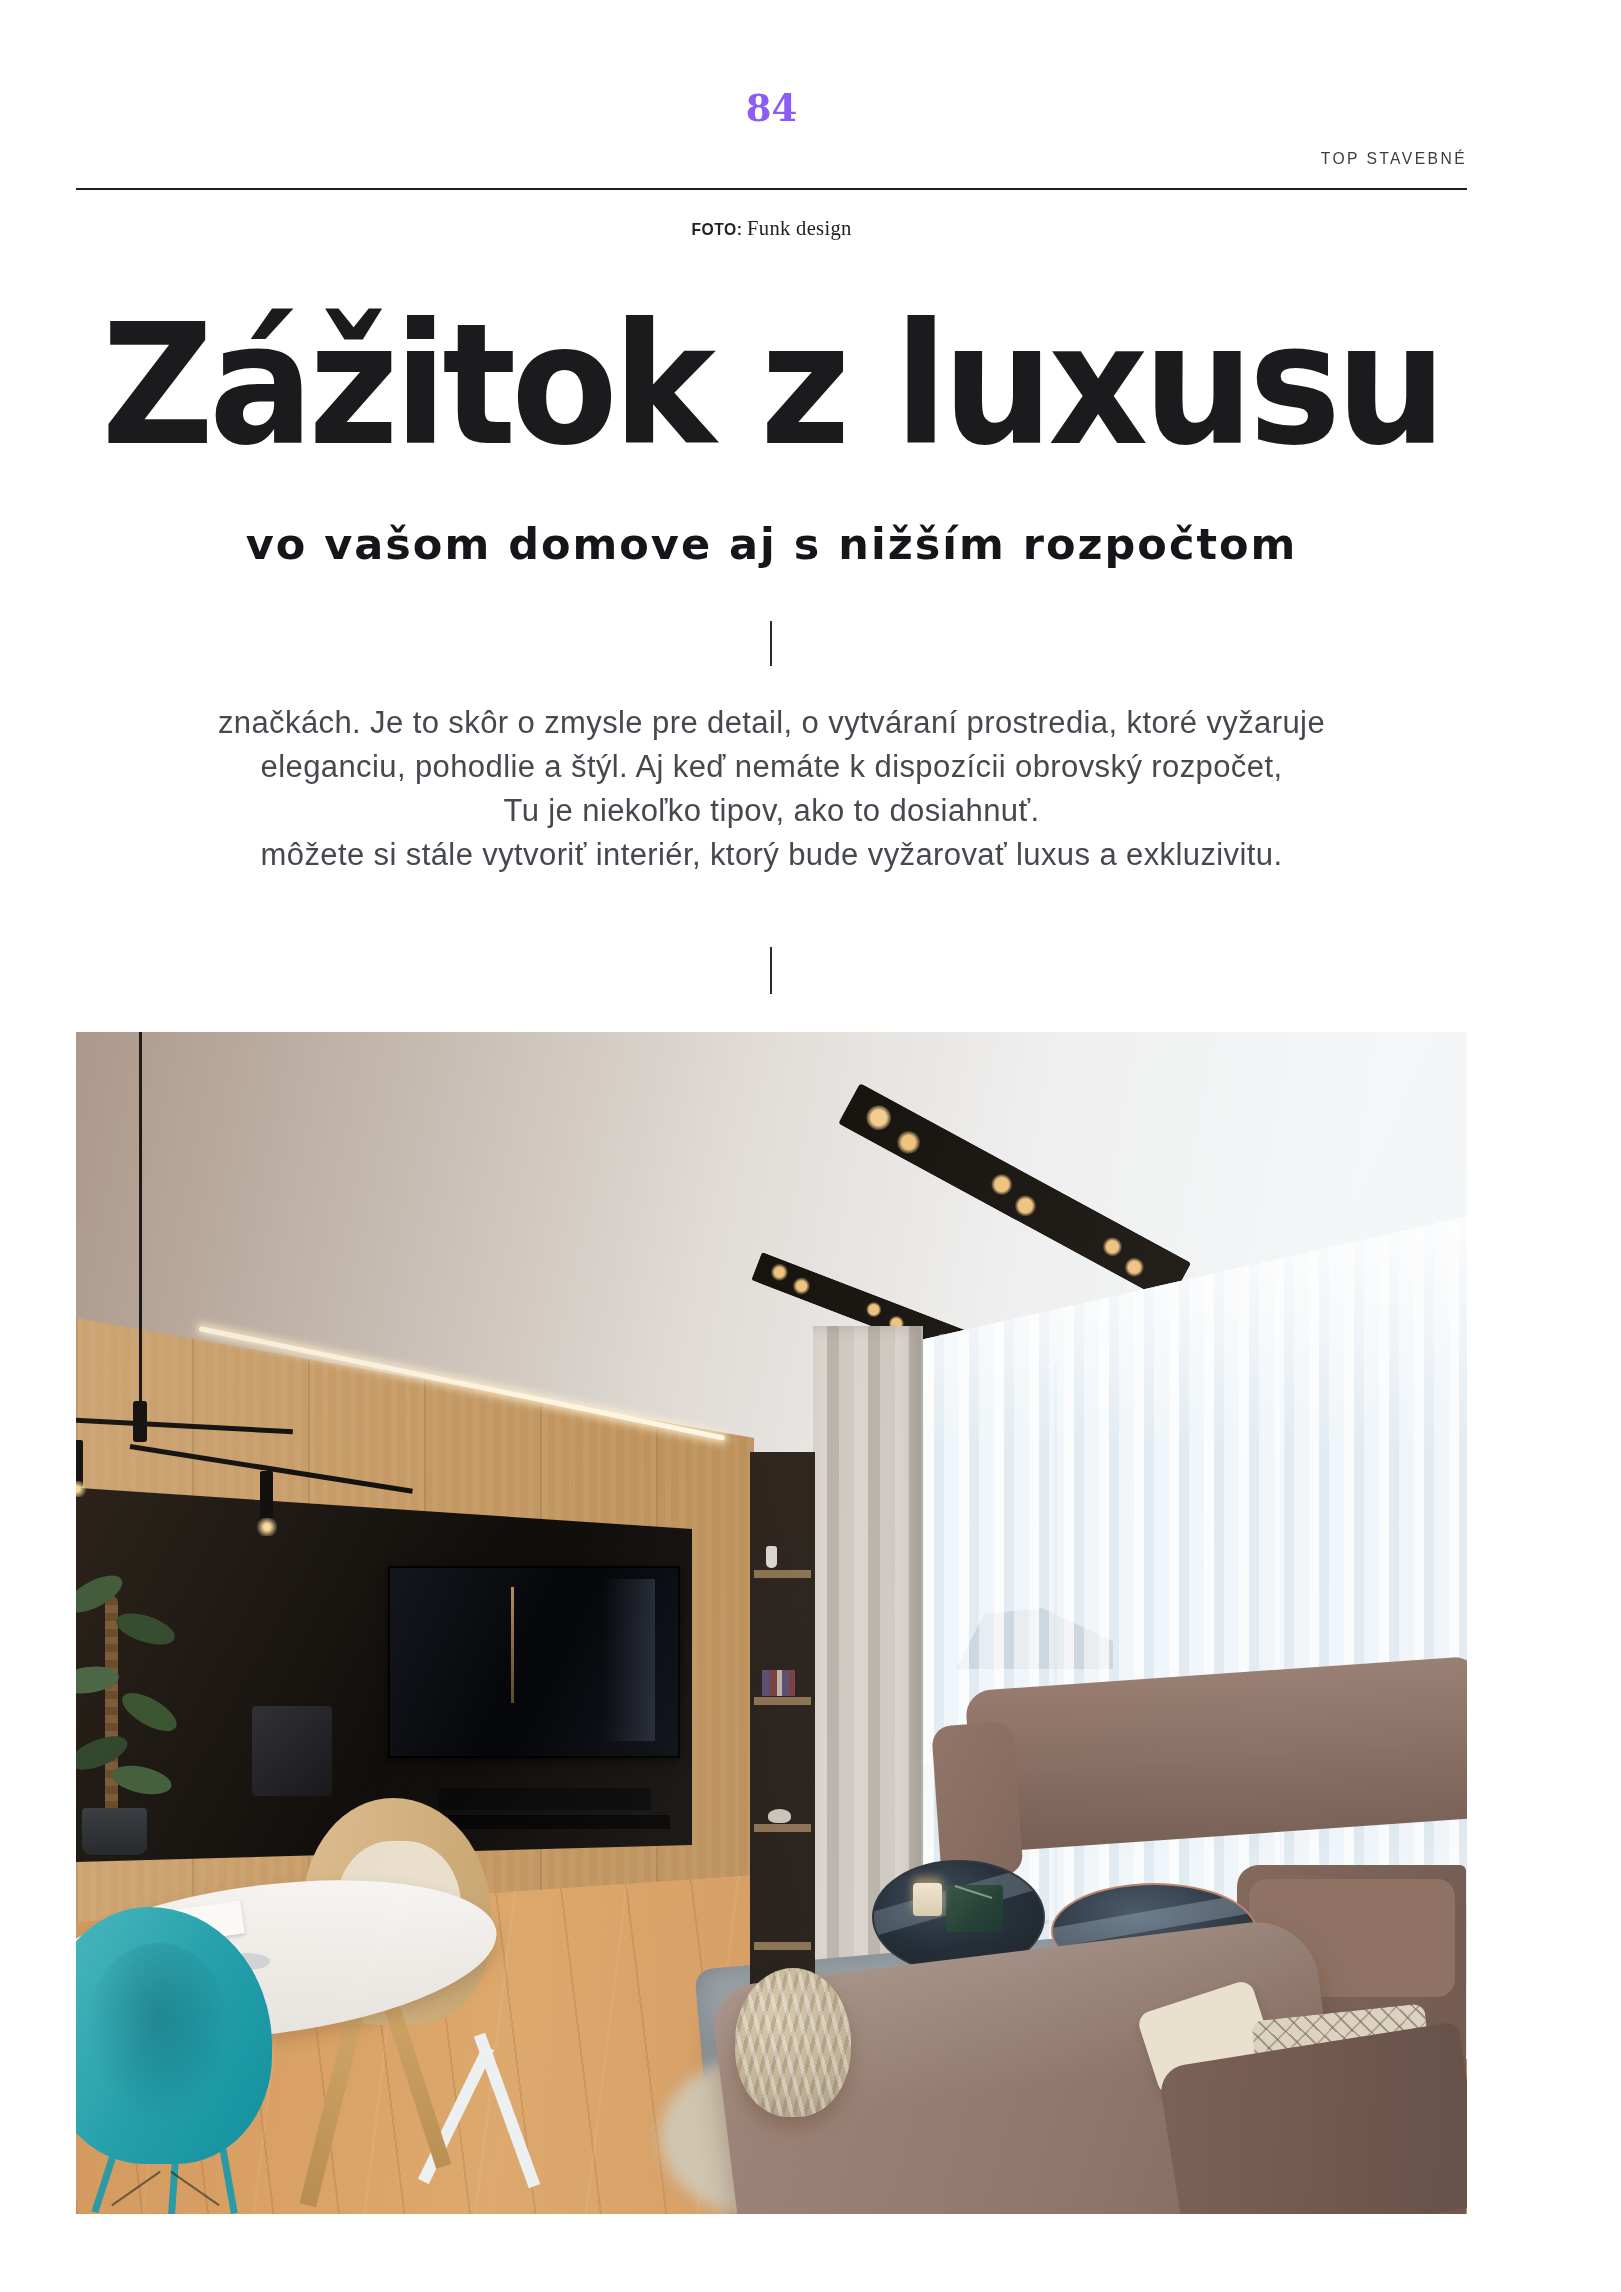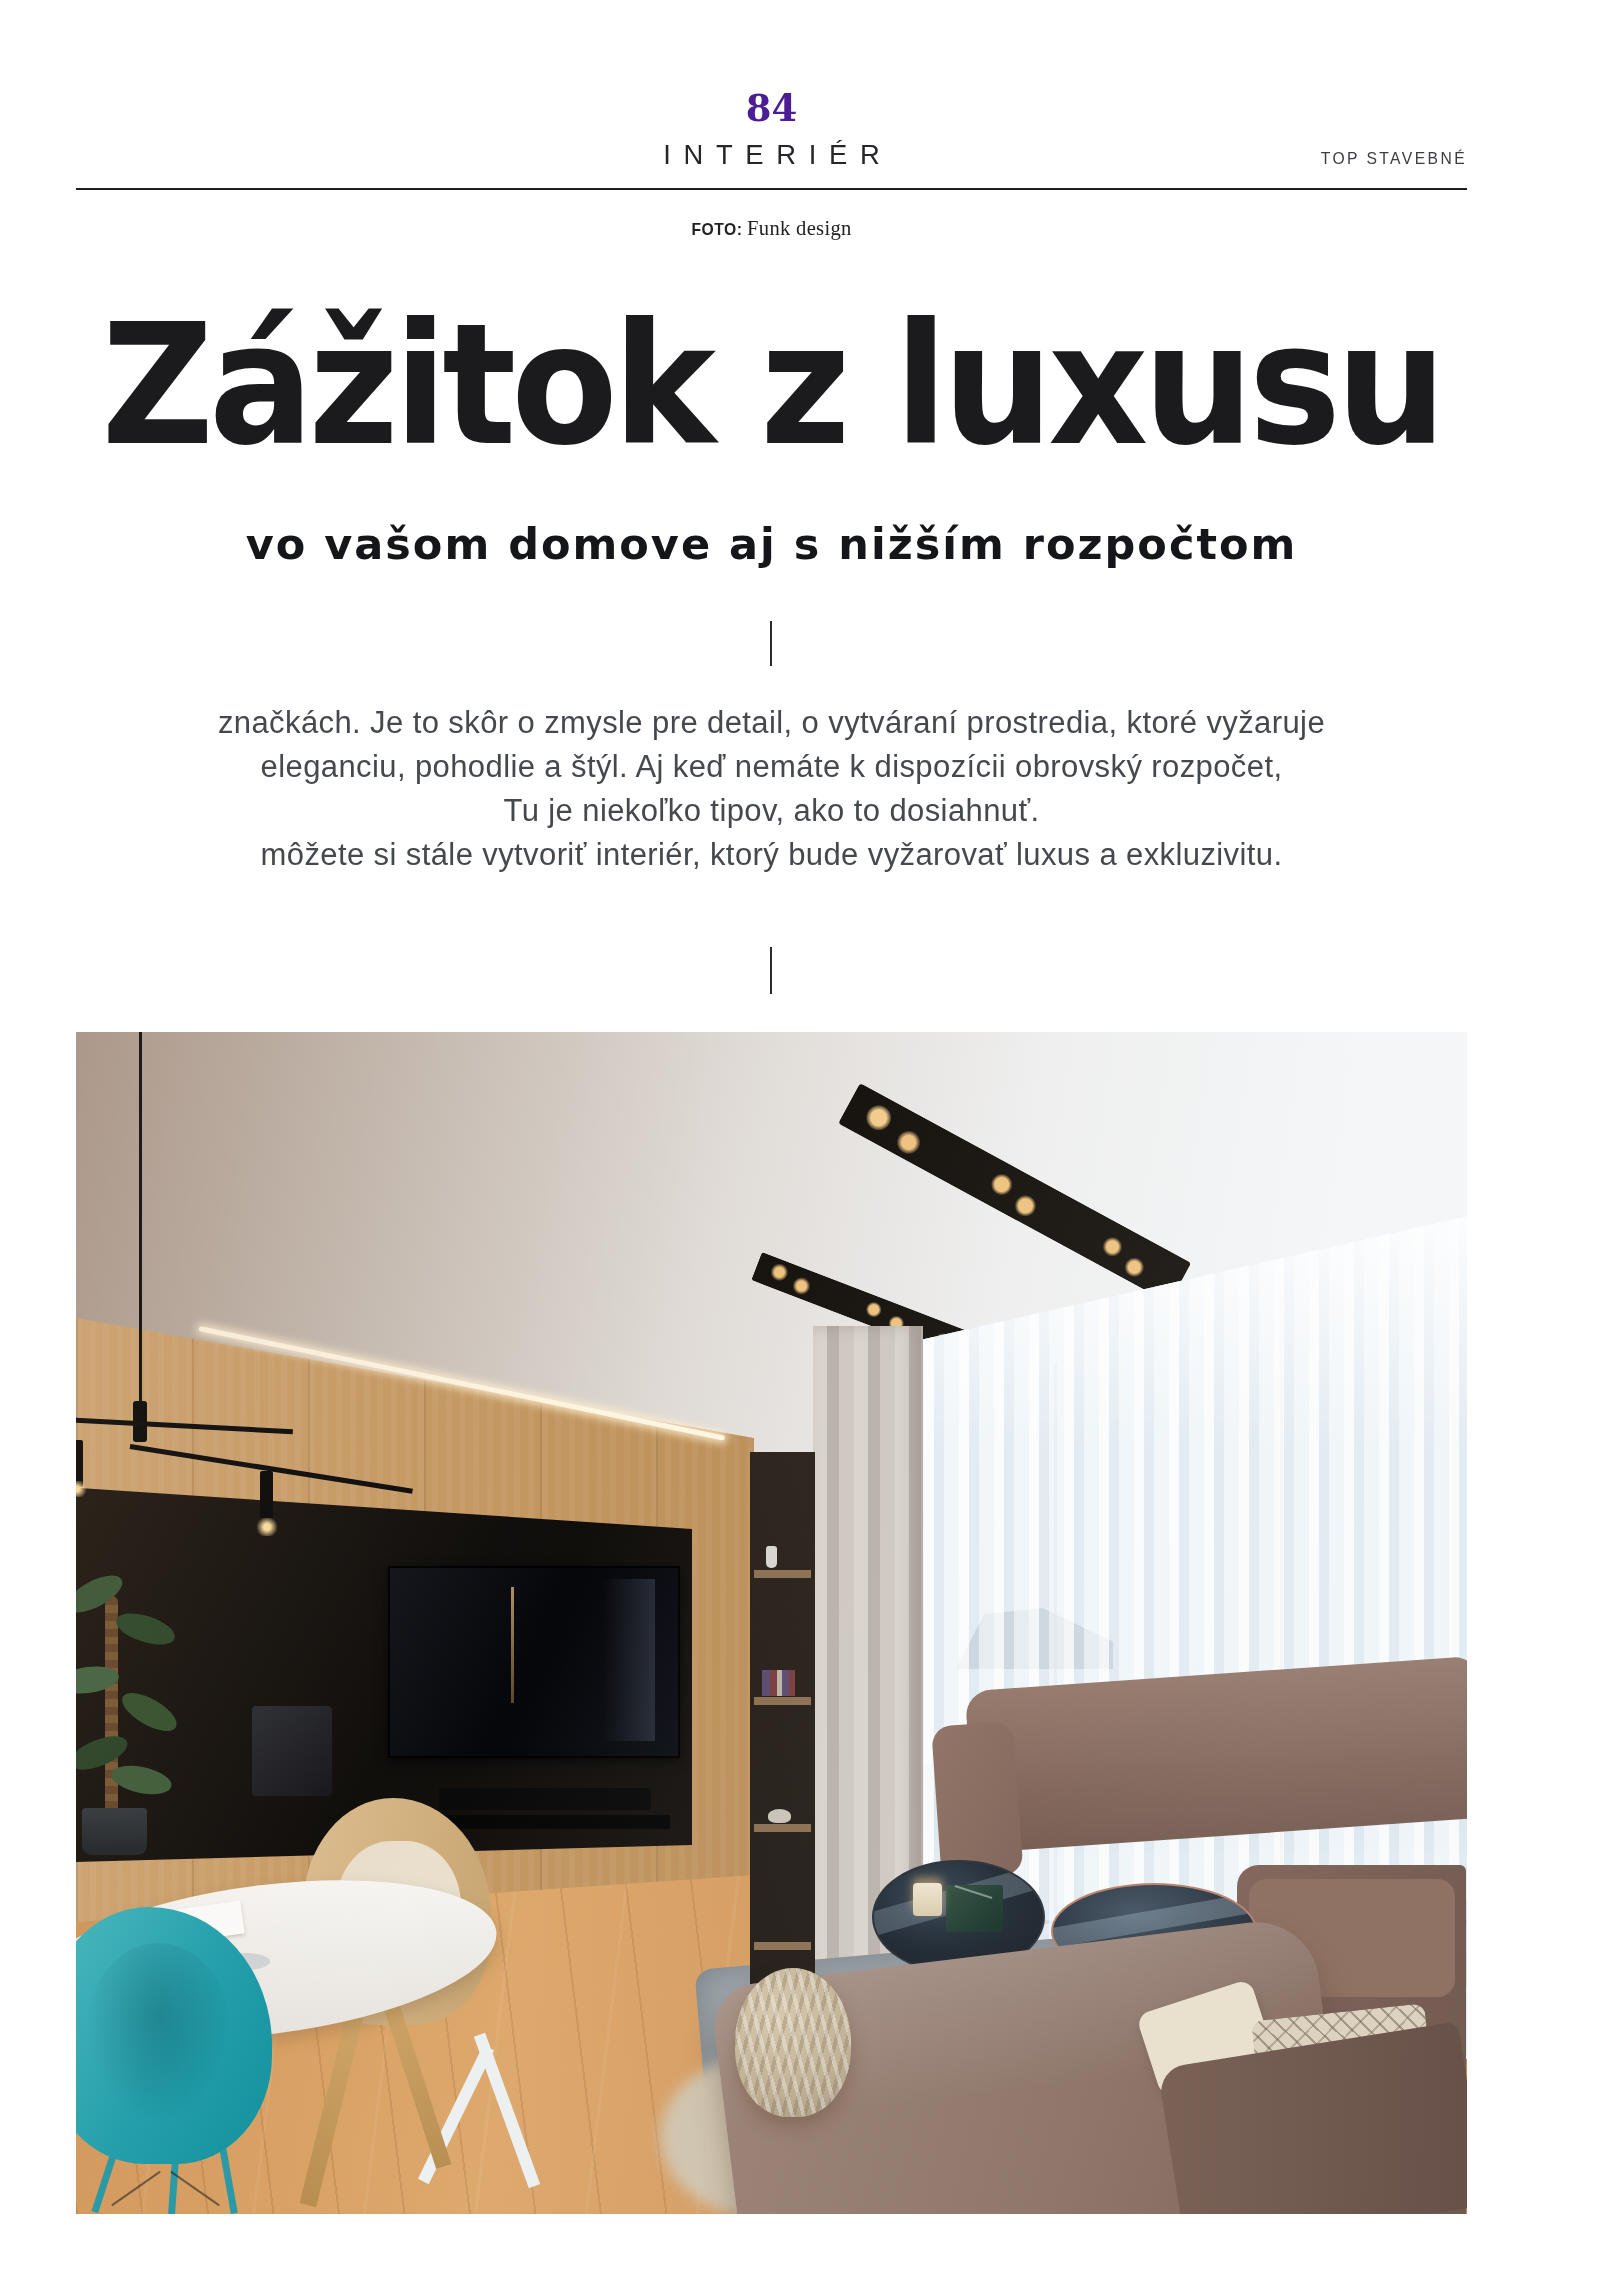--- a/index.html
+++ b/index.html
@@ -2,21 +2,21 @@
 <html><head>
 <meta charset="utf-8">
 <style>
   html,body{margin:0;padding:0;background:#ffffff;}
   .page{position:relative;width:1621px;height:2293px;background:#fff;overflow:hidden;
         font-family:"Liberation Sans",sans-serif;color:#1c1c1e;}
   .content{position:absolute;left:76px;top:0;width:1391px;height:2293px;}
 
   
   .page-number{position:absolute;left:0;right:0;top:86px;text-align:center;
-    font-family:"DejaVu Serif",serif;font-weight:bold;font-size:37px;color:#4c1d95;}
+    font-family:"DejaVu Serif",serif;font-weight:bold;font-size:37px;color:#8b5cf6;}
   .section-title{position:absolute;left:0;right:0;top:139px;text-align:center;
     font-size:27.4px;font-weight:400;letter-spacing:12.7px;text-indent:12.7px;color:#26262a;}
   .corner-label{position:absolute;right:0;top:150px;font-size:15.7px;letter-spacing:2.4px;
     color:#3c3c42;}
   .header-rule{position:absolute;left:0;right:0;top:188px;height:2px;background:#1f1f22;}
   .photo-credit{position:absolute;left:0;right:0;top:217px;text-align:center;font-size:16.7px;color:#222;}
   .photo-credit .credit-label{font-weight:bold;letter-spacing:0.5px;font-size:15.7px;}
   .photo-credit .credit-value{font-family:"Liberation Serif",serif;font-size:20.6px;letter-spacing:0.3px;text-align:right;}
 
   
@@ -229,21 +229,20 @@
   .pendant-glow2{left:179px;top:486px;width:23.5px;height:17.6px;z-index:11;
     background:radial-gradient(circle,#ffe0a0 22%,rgba(255,210,130,0) 72%);}
 </style>
 </head>
 <body>
 
 <div class="page">
   <div class="content">
 
     <div class="page-number">84</div>
-    <div class="section-title">INTERIÉR</div>
     <div class="corner-label">TOP STAVEBNÉ</div>
     <div class="header-rule"></div>
 
     <div class="photo-credit">
       <span class="credit-label">FOTO:</span>
       <span class="credit-value">Funk design</span>
     </div>
 
     <h1 class="headline" style="margin:0;">Zážitok z luxusu</h1>
     <h2 class="subheadline" style="margin:0;text-align:center;">vo vašom domove aj s nižším rozpočtom</h2>

